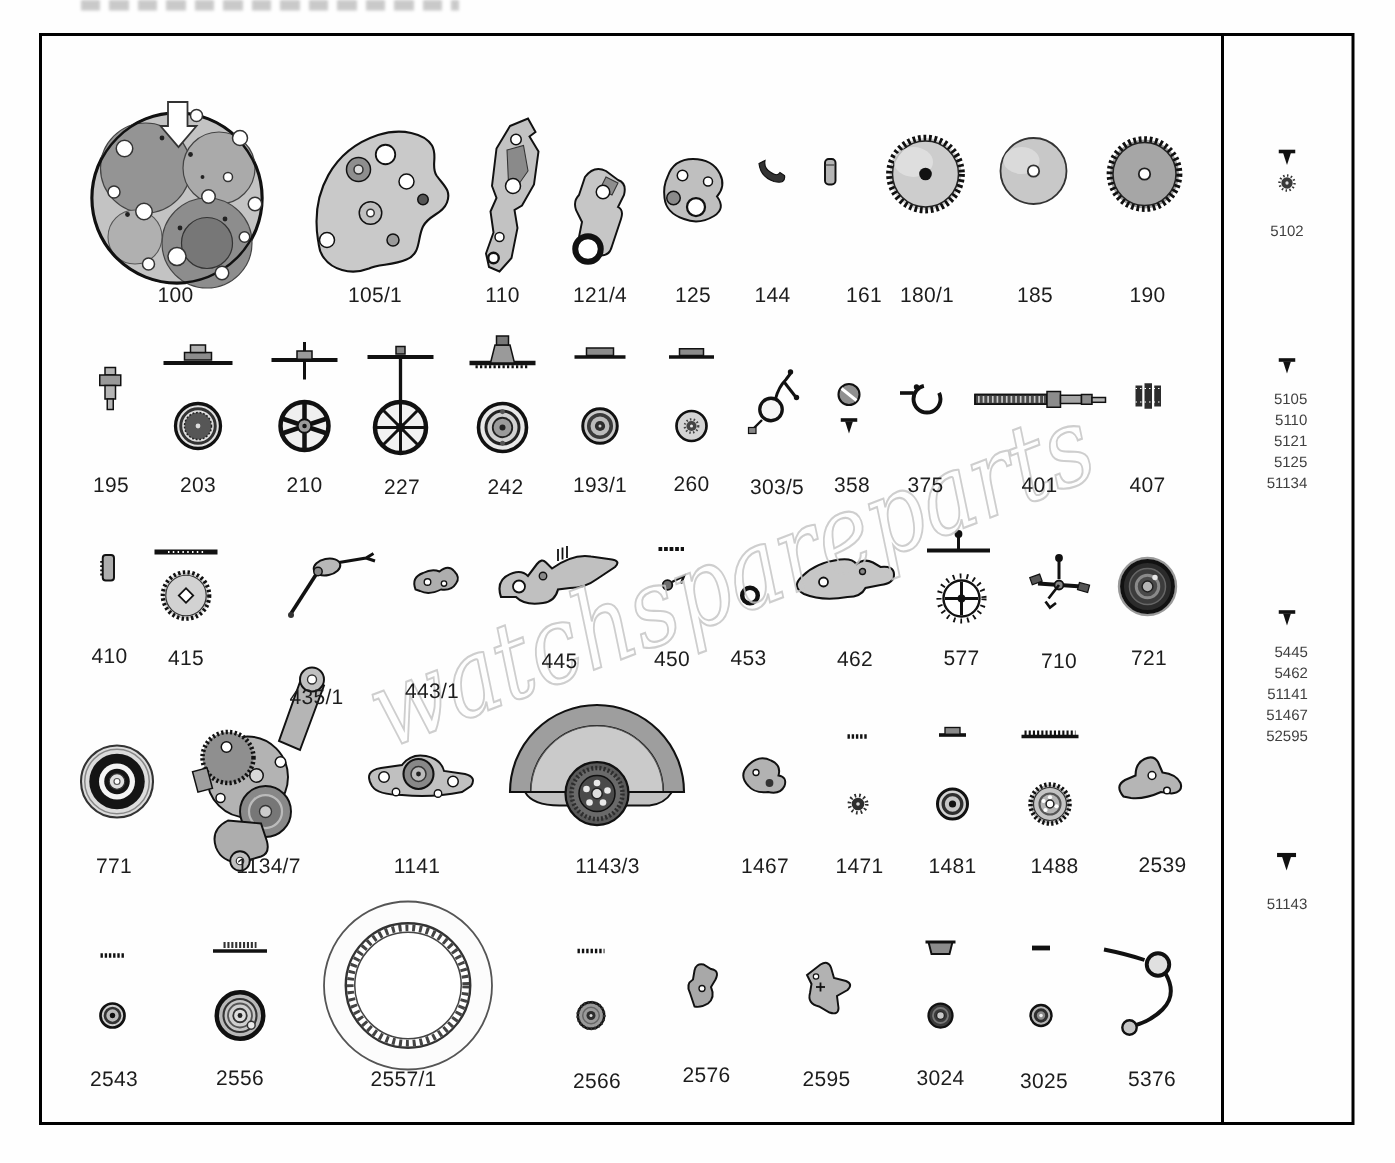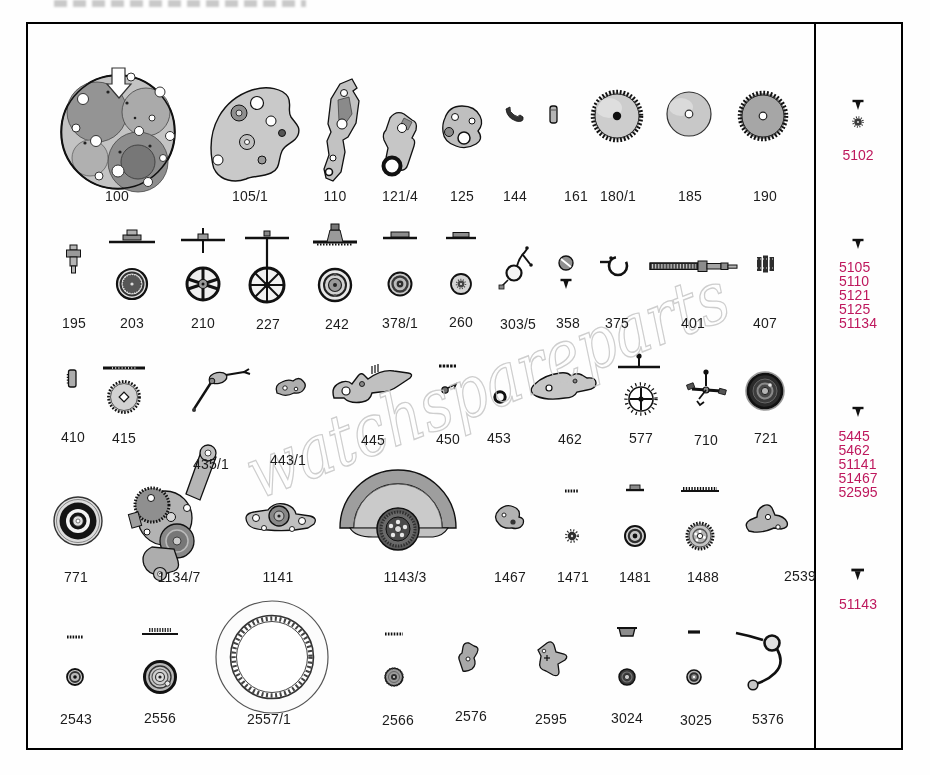--- a/index.html
+++ b/index.html
@@ -6,22 +6,22 @@
   #page{position:relative;width:930px;height:775px;background:#fefefe;overflow:hidden;
         font-family:"Liberation Sans",sans-serif;}
   #cropped-header{position:absolute;left:54px;top:0;width:252px;height:7px;opacity:.45;
         background:repeating-linear-gradient(90deg,#8a8a8a 0 13px,transparent 13px 19px);
         filter:blur(1px);}
   #frame{position:absolute;left:26px;top:22px;width:877px;height:728px;
         border:2px solid #000;box-sizing:border-box;background:transparent;}
   #divider{position:absolute;left:814px;top:22px;width:2px;height:728px;background:#000;}
   .plabel{position:absolute;transform:translateX(-50%);font-size:14px;color:#1c1c1c;
         letter-spacing:.2px;white-space:nowrap;}
-  .side-group{position:absolute;transform:translateX(-50%);text-align:left;
-        font-size:14px;color:#be185d;line-height:14px;}
+  .side-group{position:absolute;transform:translateX(-50%);text-align:right;
+        font-size:10px;color:#404040;line-height:14px;}
   .side-group div{margin:0;}
   #figs{position:absolute;left:0;top:0;}
   #wm{position:absolute;left:0;top:0;pointer-events:none;}
 </style>
 </head>
 <body>
 
 <div id="page">
 
   <div id="cropped-header"></div>
@@ -515,21 +515,21 @@
   <span class="plabel" style="left:576px;top:188px">161</span>
   <span class="plabel" style="left:618px;top:188px">180/1</span>
   <span class="plabel" style="left:690px;top:188px">185</span>
   <span class="plabel" style="left:765px;top:188px">190</span>
 
   <span class="plabel" style="left:74px;top:315px">195</span>
   <span class="plabel" style="left:132px;top:315px">203</span>
   <span class="plabel" style="left:203px;top:315px">210</span>
   <span class="plabel" style="left:268px;top:316px">227</span>
   <span class="plabel" style="left:337px;top:316px">242</span>
-  <span class="plabel" style="left:400px;top:315px">378/1</span>
+  <span class="plabel" style="left:400px;top:315px">193/1</span>
   <span class="plabel" style="left:461px;top:314px">260</span>
   <span class="plabel" style="left:518px;top:316px">303/5</span>
   <span class="plabel" style="left:568px;top:315px">358</span>
   <span class="plabel" style="left:617px;top:315px">375</span>
   <span class="plabel" style="left:693px;top:315px">401</span>
   <span class="plabel" style="left:765px;top:315px">407</span>
 
   <span class="plabel" style="left:73px;top:429px">410</span>
   <span class="plabel" style="left:124px;top:430px">415</span>
   <span class="plabel" style="left:211px;top:456px">435/1</span>
@@ -543,21 +543,21 @@
   <span class="plabel" style="left:766px;top:430px">721</span>
 
   <span class="plabel" style="left:76px;top:569px">771</span>
   <span class="plabel" style="left:179px;top:569px">1134/7</span>
   <span class="plabel" style="left:278px;top:569px">1141</span>
   <span class="plabel" style="left:405px;top:569px">1143/3</span>
   <span class="plabel" style="left:510px;top:569px">1467</span>
   <span class="plabel" style="left:573px;top:569px">1471</span>
   <span class="plabel" style="left:635px;top:569px">1481</span>
   <span class="plabel" style="left:703px;top:569px">1488</span>
-  <span class="plabel" style="left:800px;top:568px">2539</span>
+  <span class="plabel" style="left:775px;top:568px">2539</span>
 
   <span class="plabel" style="left:76px;top:711px">2543</span>
   <span class="plabel" style="left:160px;top:710px">2556</span>
   <span class="plabel" style="left:269px;top:711px">2557/1</span>
   <span class="plabel" style="left:398px;top:712px">2566</span>
   <span class="plabel" style="left:471px;top:708px">2576</span>
   <span class="plabel" style="left:551px;top:711px">2595</span>
   <span class="plabel" style="left:627px;top:710px">3024</span>
   <span class="plabel" style="left:696px;top:712px">3025</span>
   <span class="plabel" style="left:768px;top:711px">5376</span>

